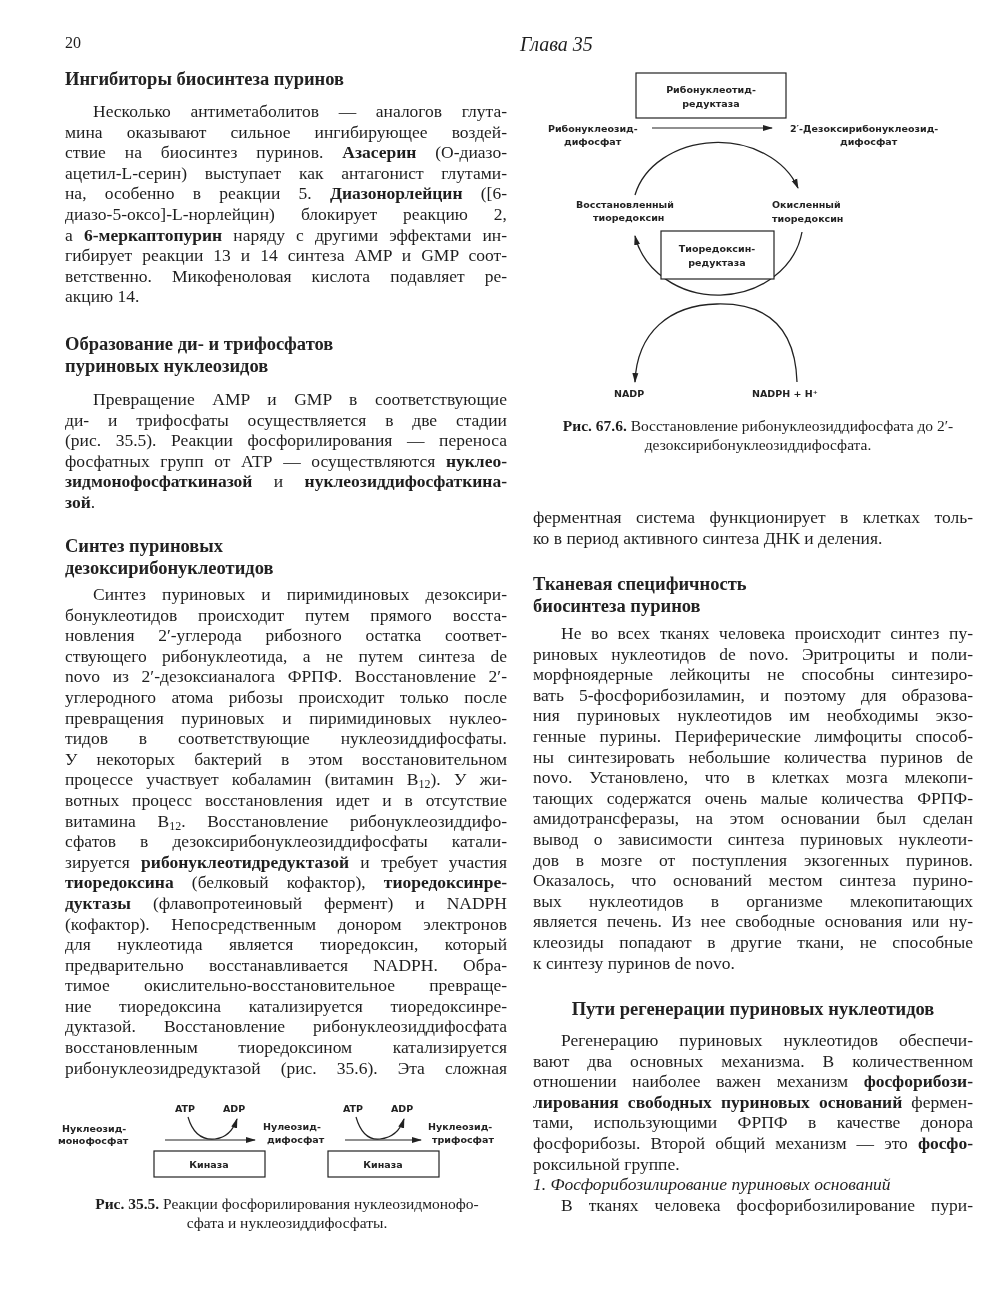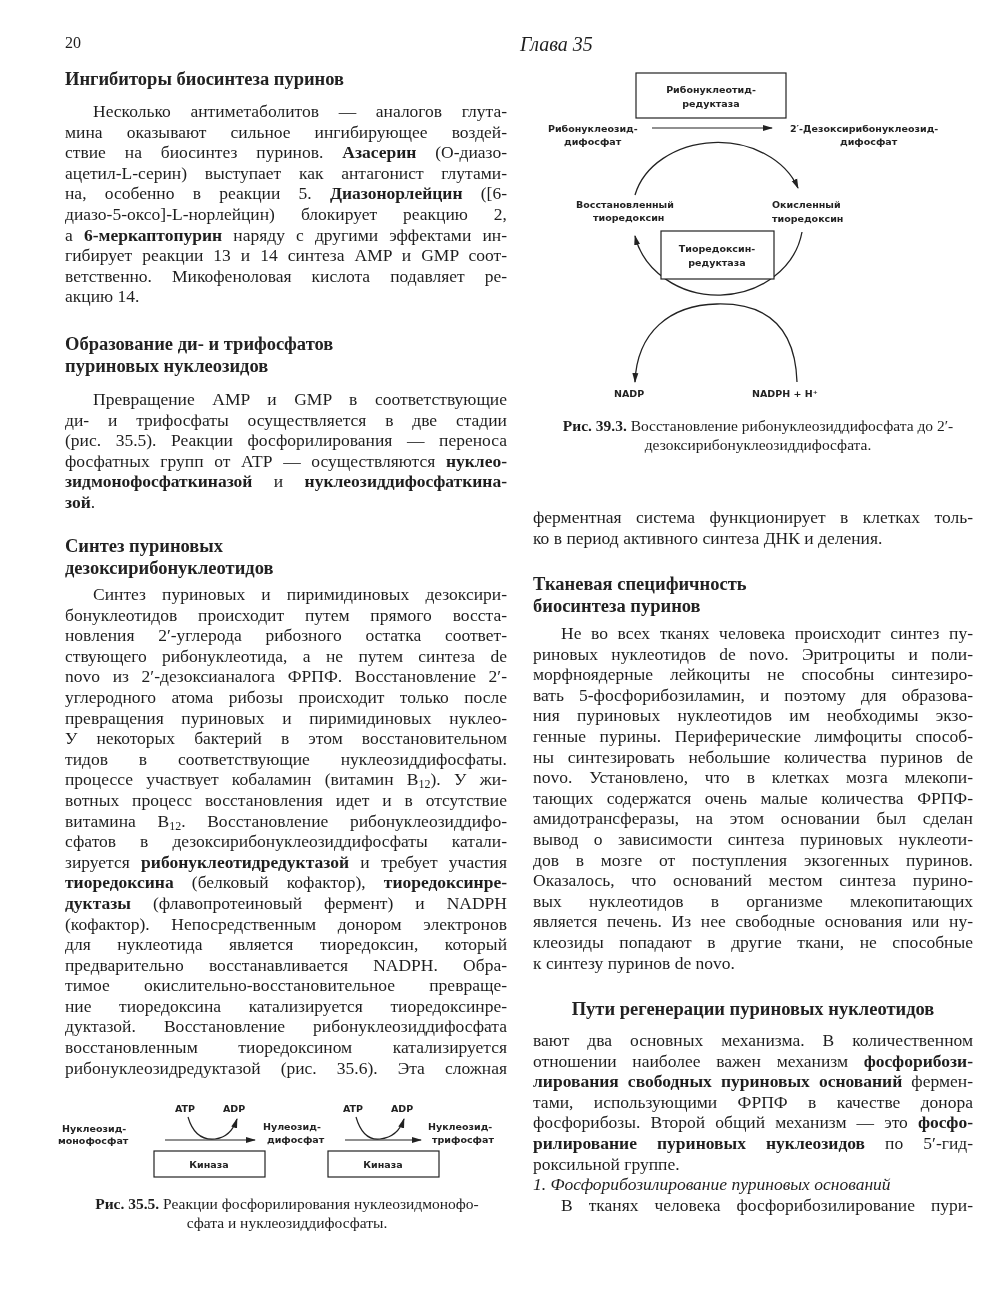--- a/index.html
+++ b/index.html
@@ -63,22 +63,22 @@
 </div>
 
 <div class="abs p col-left" style="top:584px;">
   <span class="line" style="padding-left:28px;">Синтез пуриновых и пиримидиновых дезоксири-</span>
   <span class="line">бонуклеотидов происходит путем прямого восста-</span>
   <span class="line">новления 2′-углерода рибозного остатка соответ-</span>
   <span class="line">ствующего рибонуклеотида, а не путем синтеза de</span>
   <span class="line">novo из 2′-дезоксианалога ФРПФ. Восстановление 2′-</span>
   <span class="line">углеродного атома рибозы происходит только после</span>
   <span class="line">превращения пуриновых и пиримидиновых нуклео-</span>
+  <span class="line">тидов в соответствующие нуклеозиддифосфаты.</span>
   <span class="line">У некоторых бактерий в этом восстановительном</span>
-  <span class="line">тидов в соответствующие нуклеозиддифосфаты.</span>
   <span class="line">процессе участвует кобаламин (витамин B<sub>12</sub>). У жи-</span>
   <span class="line">вотных процесс восстановления идет и в отсутствие</span>
   <span class="line">витамина B<sub>12</sub>. Восстановление рибонуклеозиддифо-</span>
   <span class="line">сфатов в дезоксирибонуклеозиддифосфаты катали-</span>
   <span class="line">зируется <b>рибонуклеотидредуктазой</b> и требует участия</span>
   <span class="line"><b>тиоредоксина</b> (белковый кофактор), <b>тиоредоксинре-</b></span>
   <span class="line"><b>дуктазы</b> (флавопротеиновый фермент) и NADPH</span>
   <span class="line">(кофактор). Непосредственным донором электронов</span>
   <span class="line">для нуклеотида является тиоредоксин, который</span>
   <span class="line">предварительно восстанавливается NADPH. Обра-</span>
@@ -151,21 +151,21 @@
   <rect x="121" y="161" width="113" height="48" fill="#fff" stroke="#222" stroke-width="1.2"></rect>
   <text class="fig-label" x="177" y="182" text-anchor="middle">Тиоредоксин-</text>
   <text class="fig-label" x="177" y="196" text-anchor="middle">редуктаза</text>
 
   <path d="M257,312 C255,250 220,233 177,234 C130,235 97,262 95,312" fill="none" stroke="#222" stroke-width="1.3" marker-end="url(#ah2)"></path>
   <text class="fig-label" x="74" y="327">NADP</text>
   <text class="fig-label" x="212" y="327">NADPH + H⁺</text>
 </svg>
 
 <div class="abs caption" style="left:533px; top:416px; width:450px;">
-  <span class="b">Рис. 39.3.</span>
+  <span class="b">Рис. 67.6.</span>
   <span>Восстановление рибонуклеозиддифосфата до 2′-</span><br>
   <span>дезоксирибонуклеозиддифосфата.</span>
 </div>
 
 <div class="abs p col-right" style="top:507px;">
   <span class="line">ферментная система функционирует в клетках толь-</span>
   <span class="line last">ко в период активного синтеза ДНК и деления.</span>
 </div>
 
 <div class="abs h col-right" style="top:573px;">
@@ -189,22 +189,22 @@
   <span class="line">Оказалось, что оснований местом синтеза пурино-</span>
   <span class="line">вых нуклеотидов в организме млекопитающих</span>
   <span class="line">является печень. Из нее свободные основания или ну-</span>
   <span class="line">клеозиды попадают в другие ткани, не способные</span>
   <span class="line last">к синтезу пуринов de novo.</span>
 </div>
 
 <div class="abs h col-right" style="top:998px;text-align:center;">Пути регенерации пуриновых нуклеотидов</div>
 
 <div class="abs p col-right" style="top:1030px;">
+  <span class="line" style="padding-left:28px;">Регенерацию пуриновых нуклеотидов обеспечи-</span>
   <span class="line">вают два основных механизма. В количественном</span>
   <span class="line">отношении наиболее важен механизм <b>фосфорибози-</b></span>
   <span class="line"><b>лирования свободных пуриновых оснований</b> фермен-</span>
   <span class="line">тами, использующими ФРПФ в качестве донора</span>
   <span class="line">фосфорибозы. Второй общий механизм — это <b>фосфо-</b></span>
-  <span class="line"><b>рилирование пуриновых нуклеозидов</b> по 5′-гид-</span>
   <span class="line last">роксильной группе.</span>
   <span class="line last it">1. Фосфорибозилирование пуриновых оснований</span>
   <span class="line" style="padding-left:28px;">В тканях человека фосфорибозилирование пури-</span>
 </div>
 
 </body></html>

